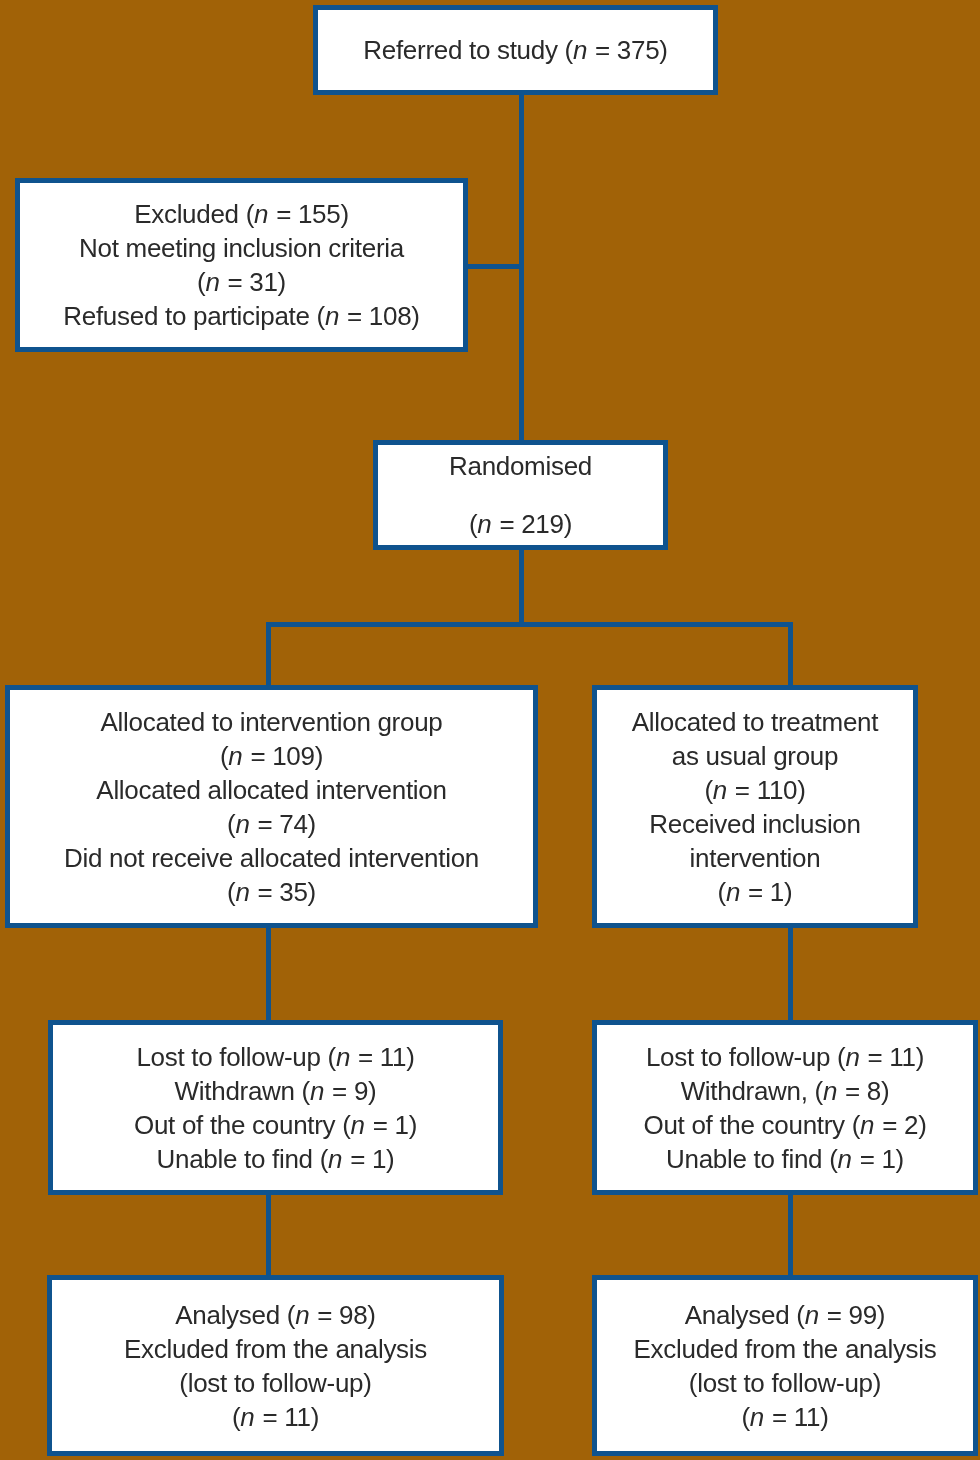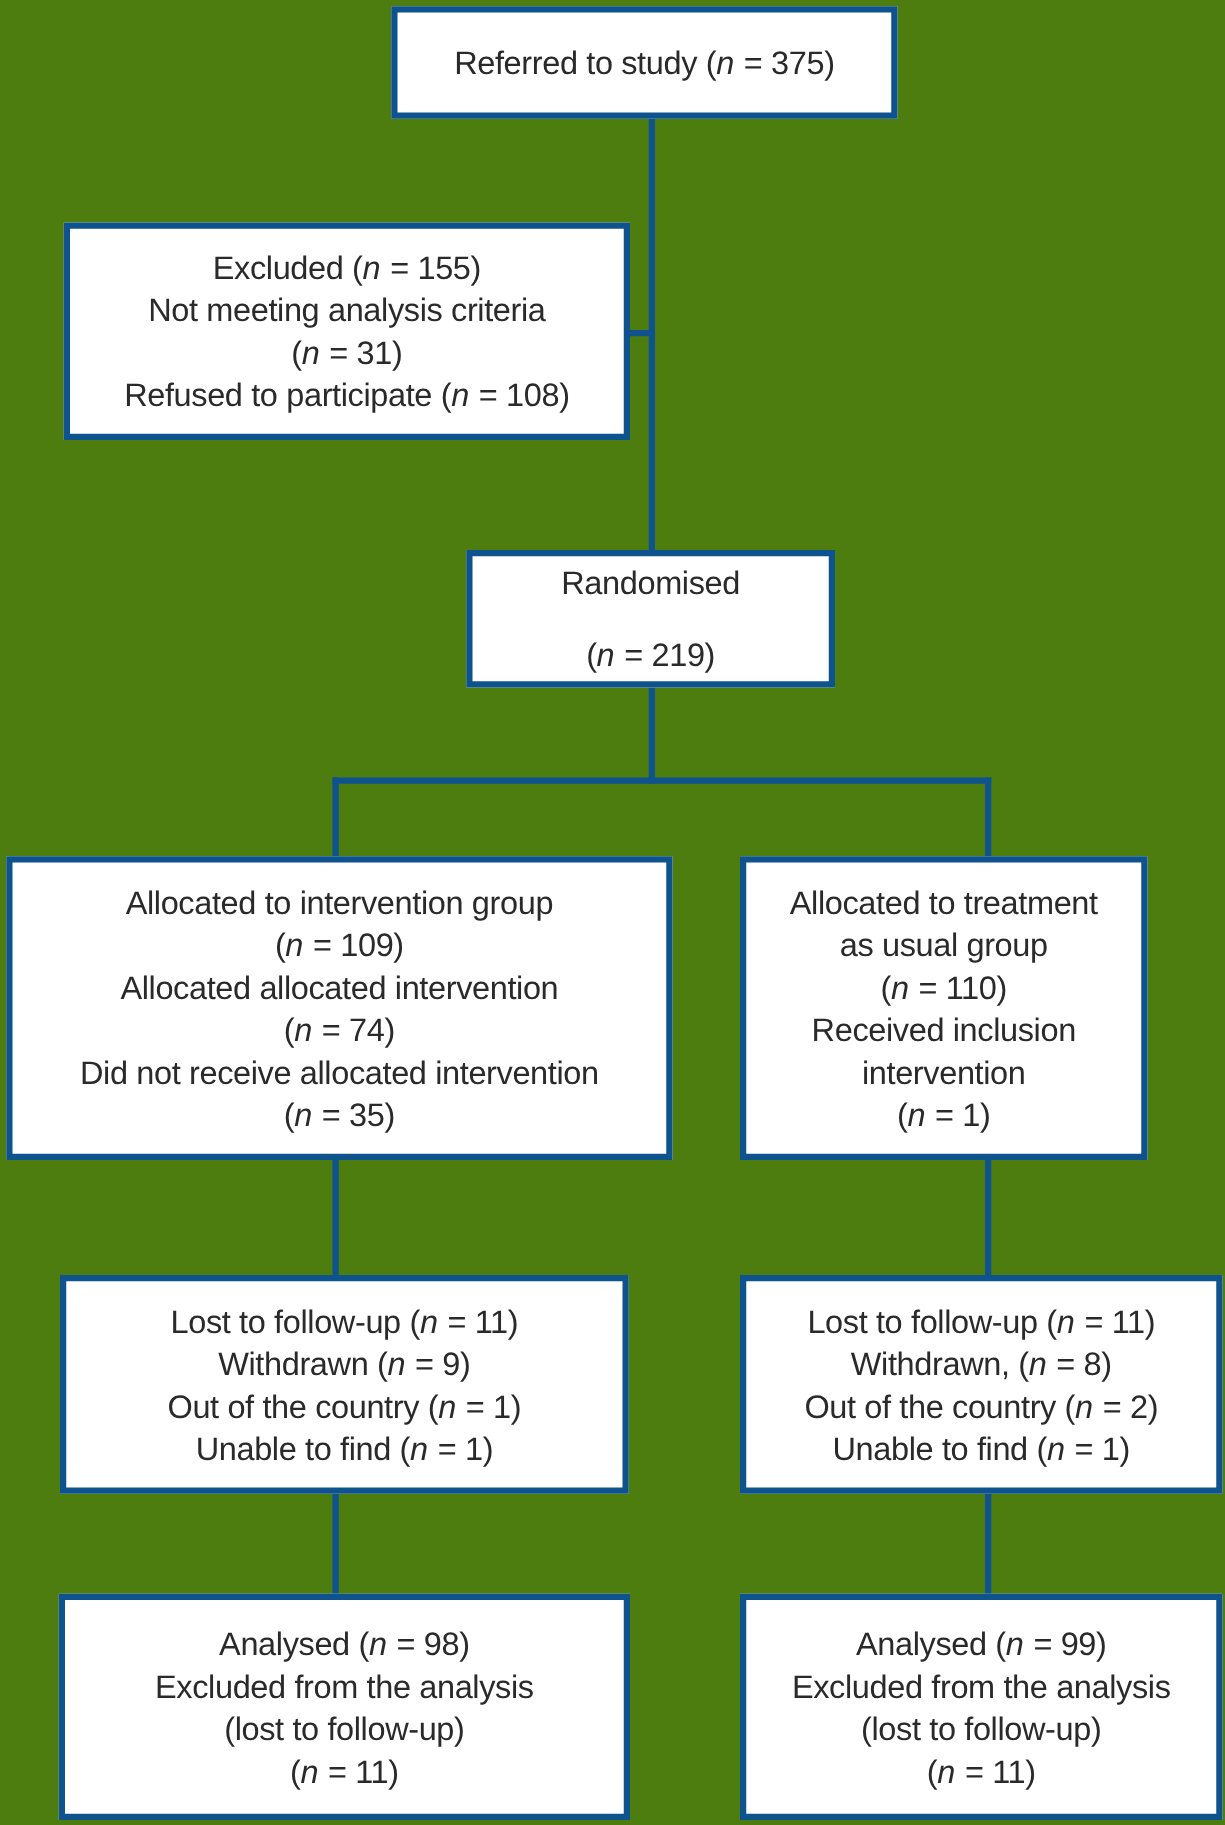--- a/index.html
+++ b/index.html
@@ -4,21 +4,21 @@
 <style>
   html, body {
     margin: 0;
     padding: 0;
     background: #ffffff;
   }
   #canvas {
     position: relative;
     width: 980px;
     height: 1460px;
-    background: #4d7c0f;
+    background: #a16207;
     font-family: "Liberation Sans", "DejaVu Sans", sans-serif;
     color: var(--text-color, #2a2a2a);
     overflow: hidden;
   }
   .box {
     position: absolute;
     box-sizing: border-box;
     border: 5px solid var(--line-color, #0f538e);
     background: #ffffff;
     display: flex;
@@ -37,21 +37,21 @@
     font-style: italic;
     padding-right: 1px;
   }
   .conn {
     position: absolute;
     background: var(--line-color, #0f538e);
     z-index: 1;
   }
   
   #box-referred              { left: 313px; top: 5px;    width: 405px; height: 90px; }
-  #box-excluded              { left: 15px;  top: 178px;  width: 453px; height: 174px; margin-left: 36px; }
+  #box-excluded              { left: 15px;  top: 178px;  width: 453px; height: 174px; }
   #box-randomised            { left: 373px; top: 440px;  width: 295px; height: 110px; justify-content: space-between; }
   #box-alloc-intervention    { left: 5px;   top: 685px;  width: 533px; height: 243px; text-align: right; }
   #box-alloc-tau             { left: 592px; top: 685px;  width: 326px; height: 243px; }
   #box-followup-intervention { left: 48px;  top: 1020px; width: 455px; height: 175px; }
   #box-followup-tau          { left: 592px; top: 1020px; width: 386px; height: 175px; }
   #box-analysed-intervention { left: 47px;  top: 1275px; width: 457px; height: 181px; }
   #box-analysed-tau          { left: 592px; top: 1275px; width: 386px; height: 181px; }
   
   #conn-referred-randomised  { left: 519px; top: 95px;   width: 5px;   height: 345px; }
   #conn-excluded-stub        { left: 468px; top: 264px;  width: 56px;  height: 5px; }
@@ -67,21 +67,21 @@
 </head>
 <body>
 
 <div id="canvas" style="--line-color: #0f538e; --text-color: #2a2a2a;">
 
   <div class="box" id="box-referred">
       <div class="line">Referred to study (<i>n</i> = 375)</div>
     </div>
   <div class="box" id="box-excluded">
       <div class="line">Excluded (<i>n</i> = 155)</div>
-      <div class="line">Not meeting analysis criteria</div>
+      <div class="line">Not meeting inclusion criteria</div>
       <div class="line">(<i>n</i> = 31)</div>
       <div class="line">Refused to participate (<i>n</i> = 108)</div>
     </div>
   <div class="box" id="box-randomised">
       <div class="line">Randomised</div>
       <div class="line">(<i>n</i> = 219)</div>
     </div>
   <div class="box" id="box-alloc-intervention">
       <div class="line">Allocated to intervention group</div>
       <div class="line">(<i>n</i> = 109)</div>

